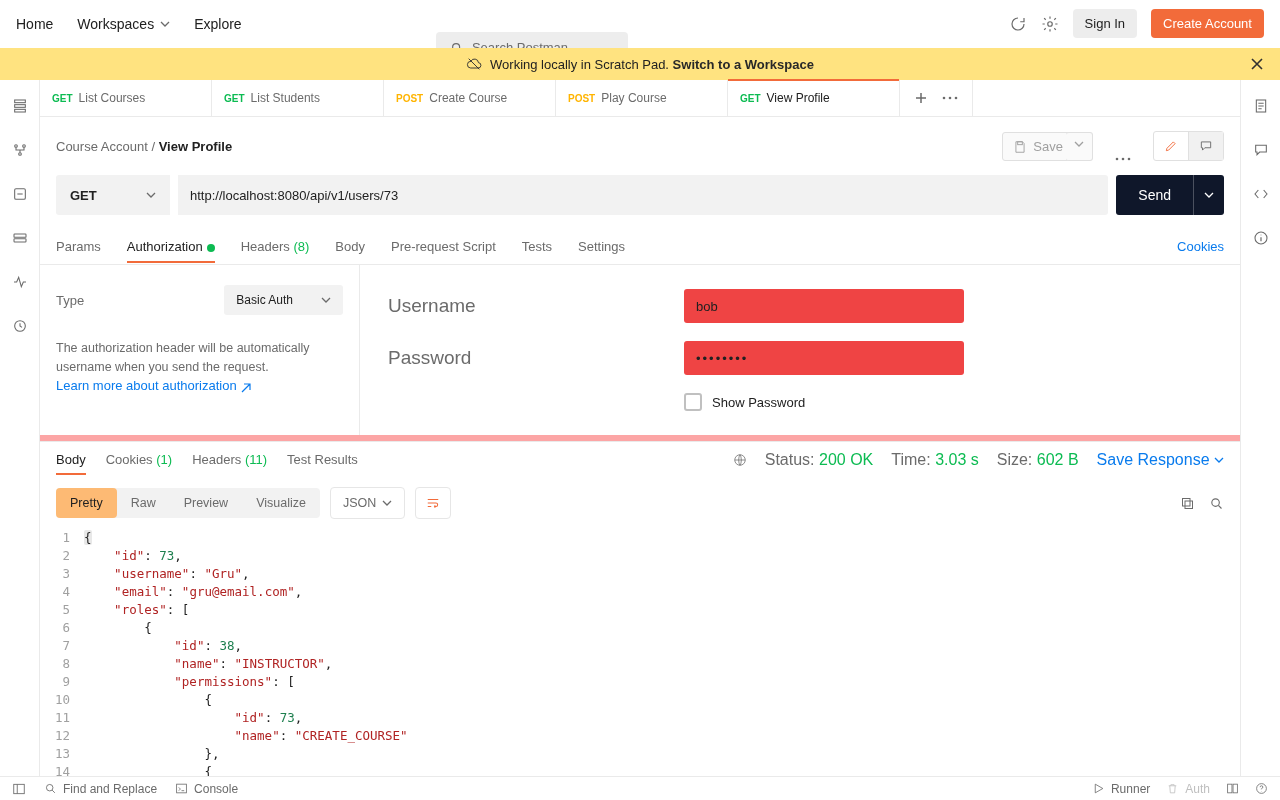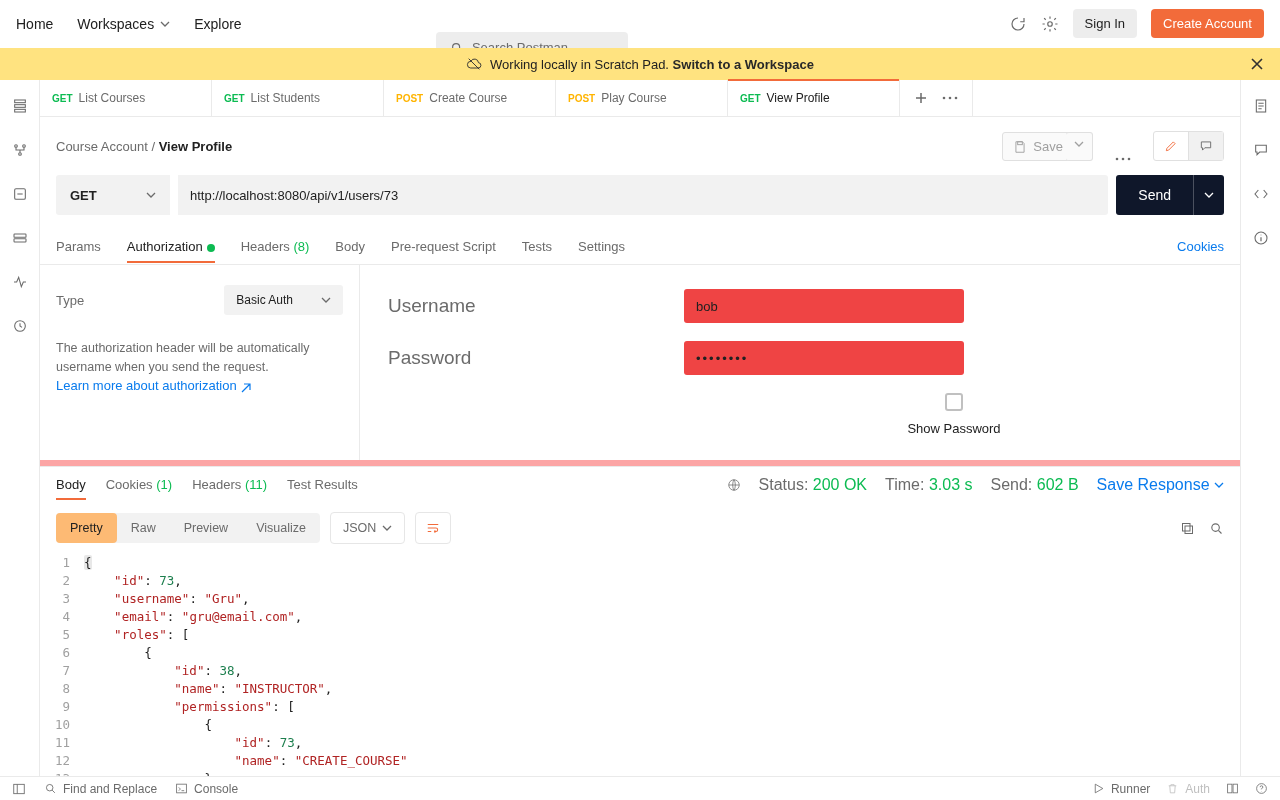--- a/index.html
+++ b/index.html
@@ -76,21 +76,21 @@
   .auth-left { width:320px; border-right:1px solid #eaeaea; padding:20px 16px; }
   .auth-left .row1 { display:flex; justify-content:space-between; align-items:center; margin-bottom:24px; }
   .auth-left .type-label { color:#6b6b6b; font-weight:500; }
   .auth-select { background:#f2f2f2; padding:8px 12px; border-radius:3px; font-size:12px; display:flex; gap:28px; align-items:center; }
   .auth-left .help { color:#6b6b6b; font-size:12.5px; line-height:1.55; }
   .auth-left .learn { color:#097bed; font-size:13px; display:inline-flex; gap:4px; align-items:flex-end; }
   .auth-right { flex:1; padding:24px 16px; }
   .field-row { display:flex; align-items:center; margin-bottom:18px; }
   .field-row label { width:296px; color:#6b6b6b; font-size:19px; }
   .field-row .fld { background:#ef4444; height:34px; padding:0 12px; width:280px; display:flex; align-items:center; border-radius:3px; }
-  .checkbox-row { display:flex; align-items:center; gap:10px; margin-left:296px; color:#212121;flex-direction:column; }
+  .checkbox-row { display:flex; align-items:center; gap:10px; margin-left:296px; color:#212121; }
   .cb { width:18px; height:18px; border:2px solid #c0c0c0; border-radius:3px; }
 
   
   .resp-tabs { display:flex; align-items:center; padding: 0 16px; height:36px; border-top:1px solid #eaeaea; gap:20px; color:#6b6b6b; }
   .resp-tabs .rt.active { color:#212121; position:relative; }
   .resp-tabs .rt.active::after { content:""; position:absolute; left:0; right:0; bottom:-8px; height:2px; background:#f26b3a; }
   .resp-tabs .green { color:#0cbb52; }
   .resp-tabs .status-right { margin-left:auto; display:flex; gap:18px; align-items:center; font-size:16px;}
   .resp-tabs .saveresp { color:#097bed; font-weight:500; }
 
@@ -374,21 +374,21 @@
       <span class="rt">Test Results</span>
       <div class="status-right">
         <span>
             <svg width="14" height="14" viewBox="0 0 24 24">
               <circle cx="12" cy="12" r="9" stroke="#6b6b6b" fill="none" stroke-width="1.3"></circle>
               <path d="M3 12h18M12 3c3 3 3 15 0 18M12 3c-3 3-3 15 0 18" stroke="#6b6b6b" fill="none" stroke-width="1.3"></path>
             </svg>
           </span>
         <span><span class="dim" style="color:#6b6b6b">Status:</span> <span class="green">200 OK</span></span>
         <span><span style="color:#6b6b6b">Time:</span> <span class="green">3.03 s</span></span>
-        <span><span style="color:#6b6b6b">Send:</span> <span class="green">602 B</span></span>
+        <span><span style="color:#6b6b6b">Size:</span> <span class="green">602 B</span></span>
         <span class="saveresp"><span>Save Response</span> <svg class="chev-down" viewBox="0 0 10 10" width="10" height="10" style="display:inline">
               <path d="M1 3l4 4 4-4" stroke="#097bed" stroke-width="1.3" fill="none"></path>
             </svg></span>
       </div>
     </div>
 
     <div class="fmt-row">
       <div class="seg">
         <span class="opt sel">Pretty</span>
         <span class="opt">Raw</span>

